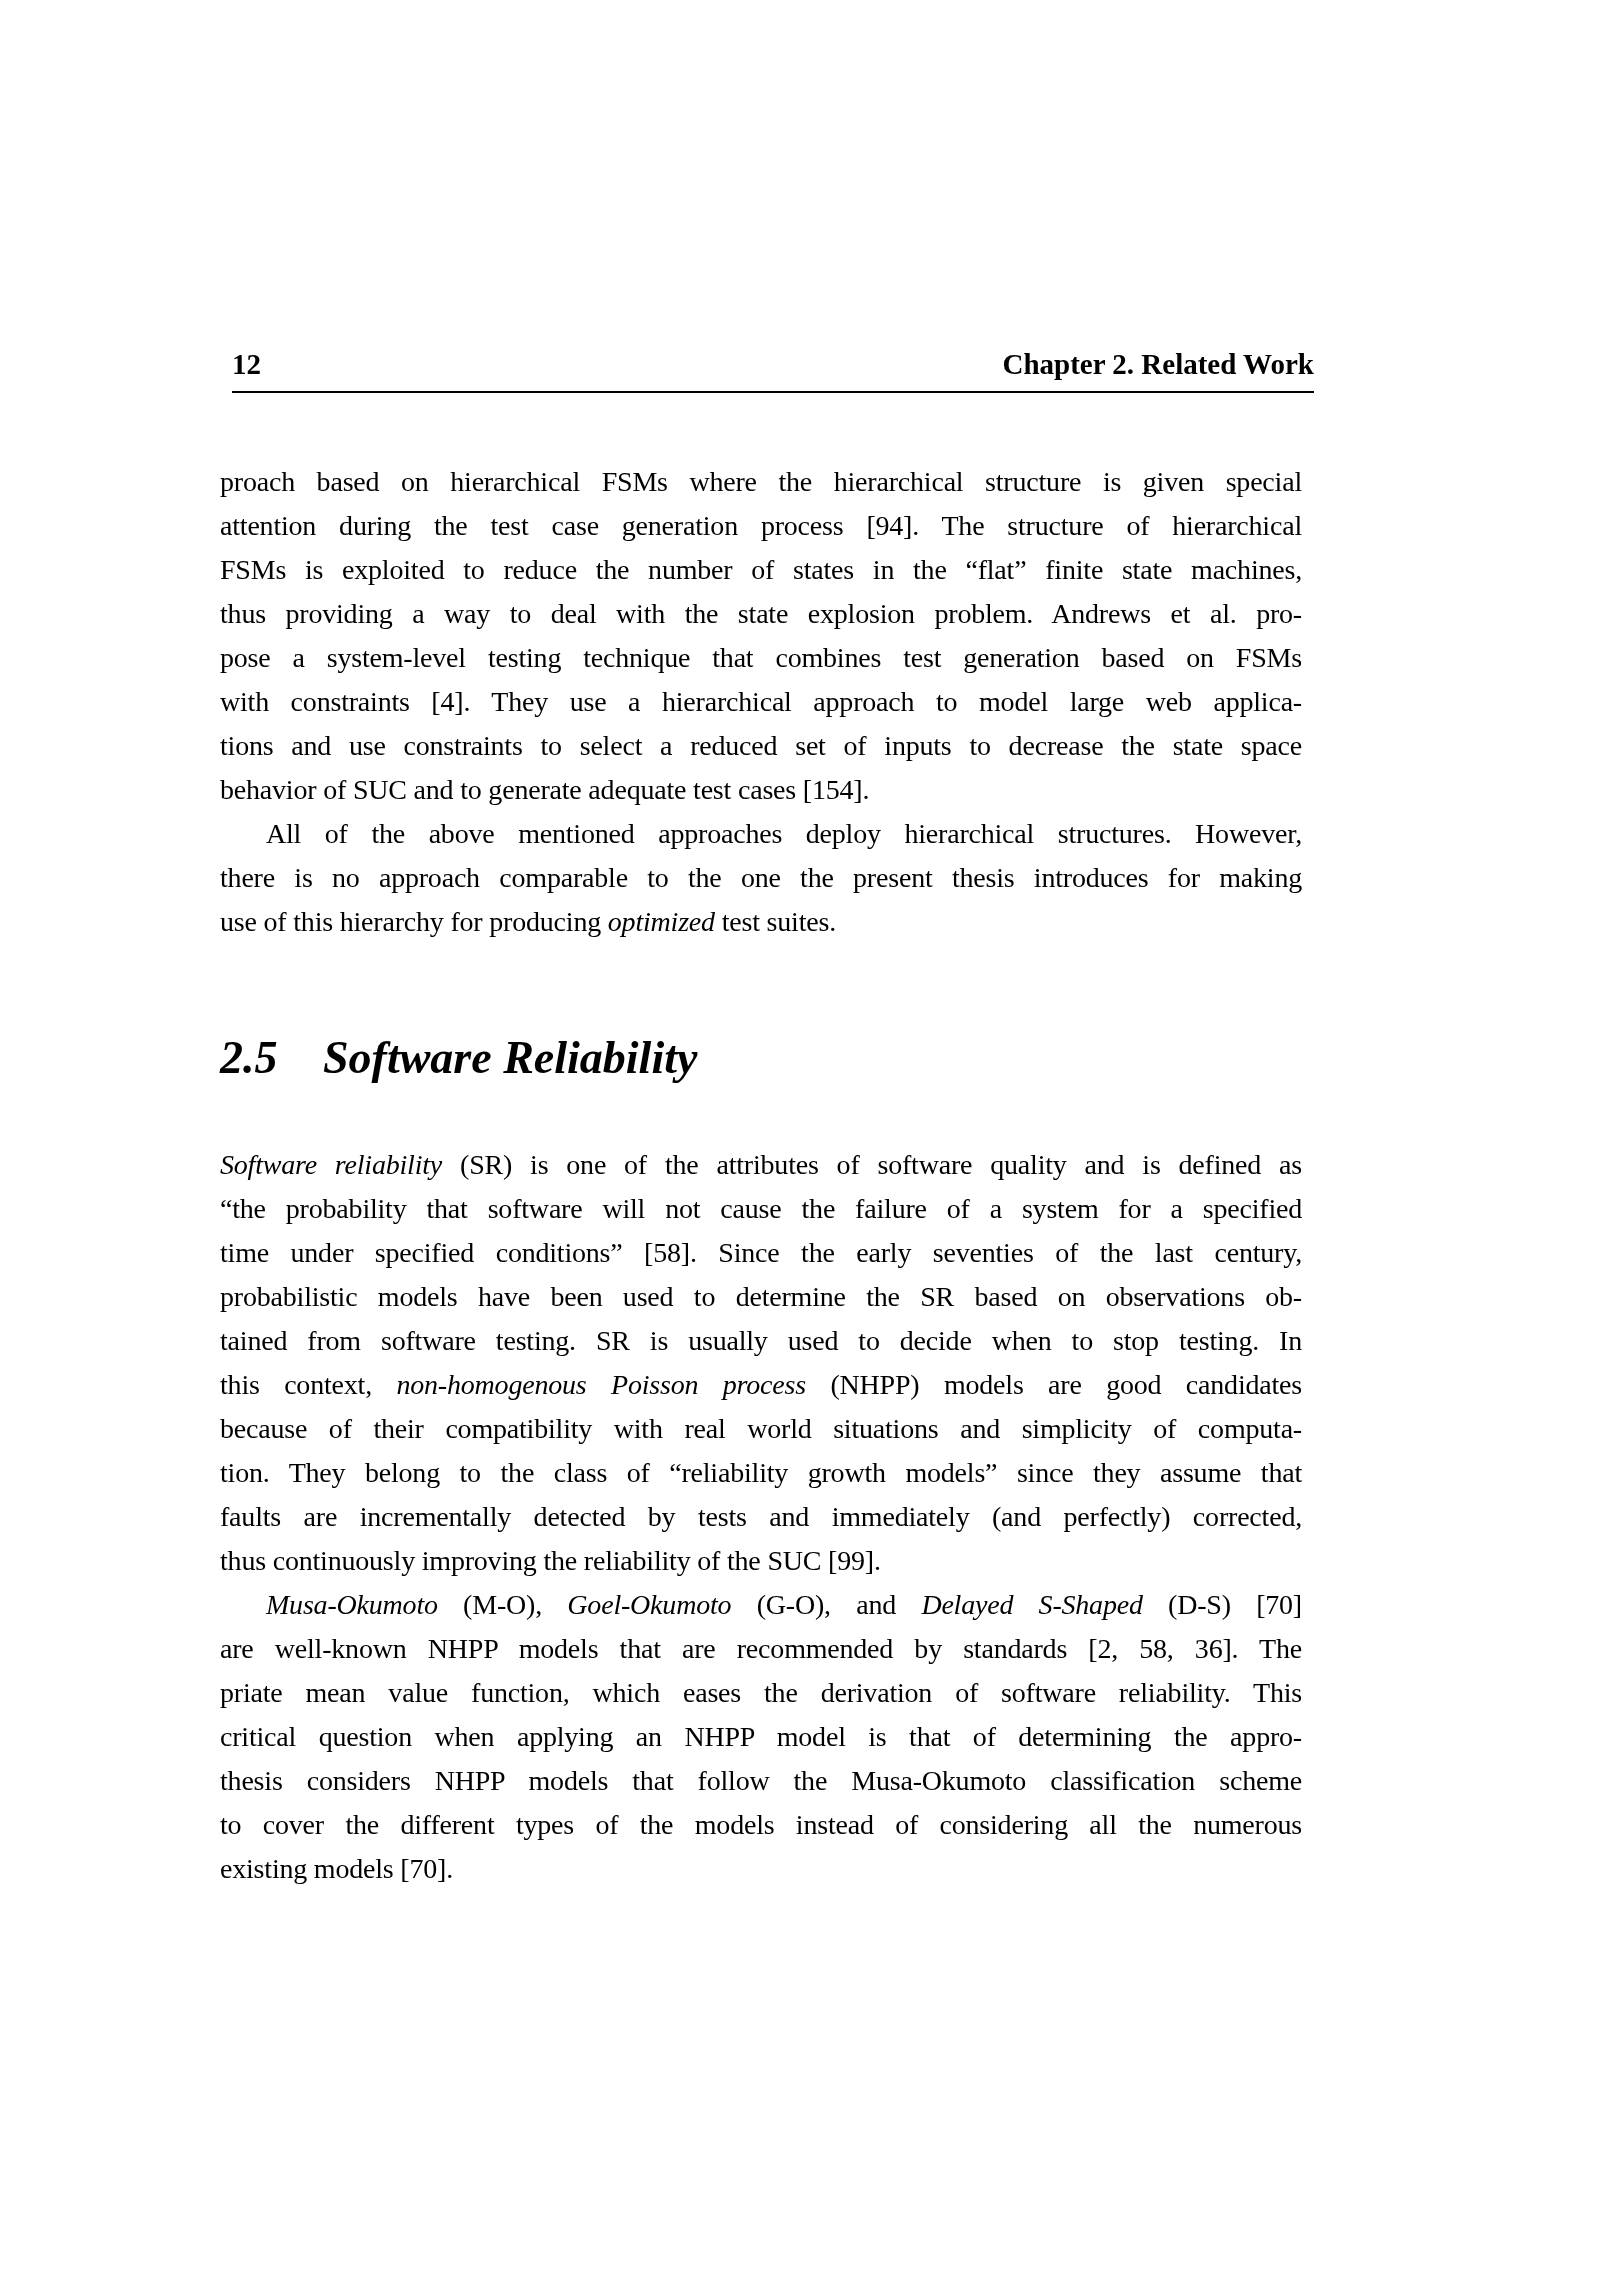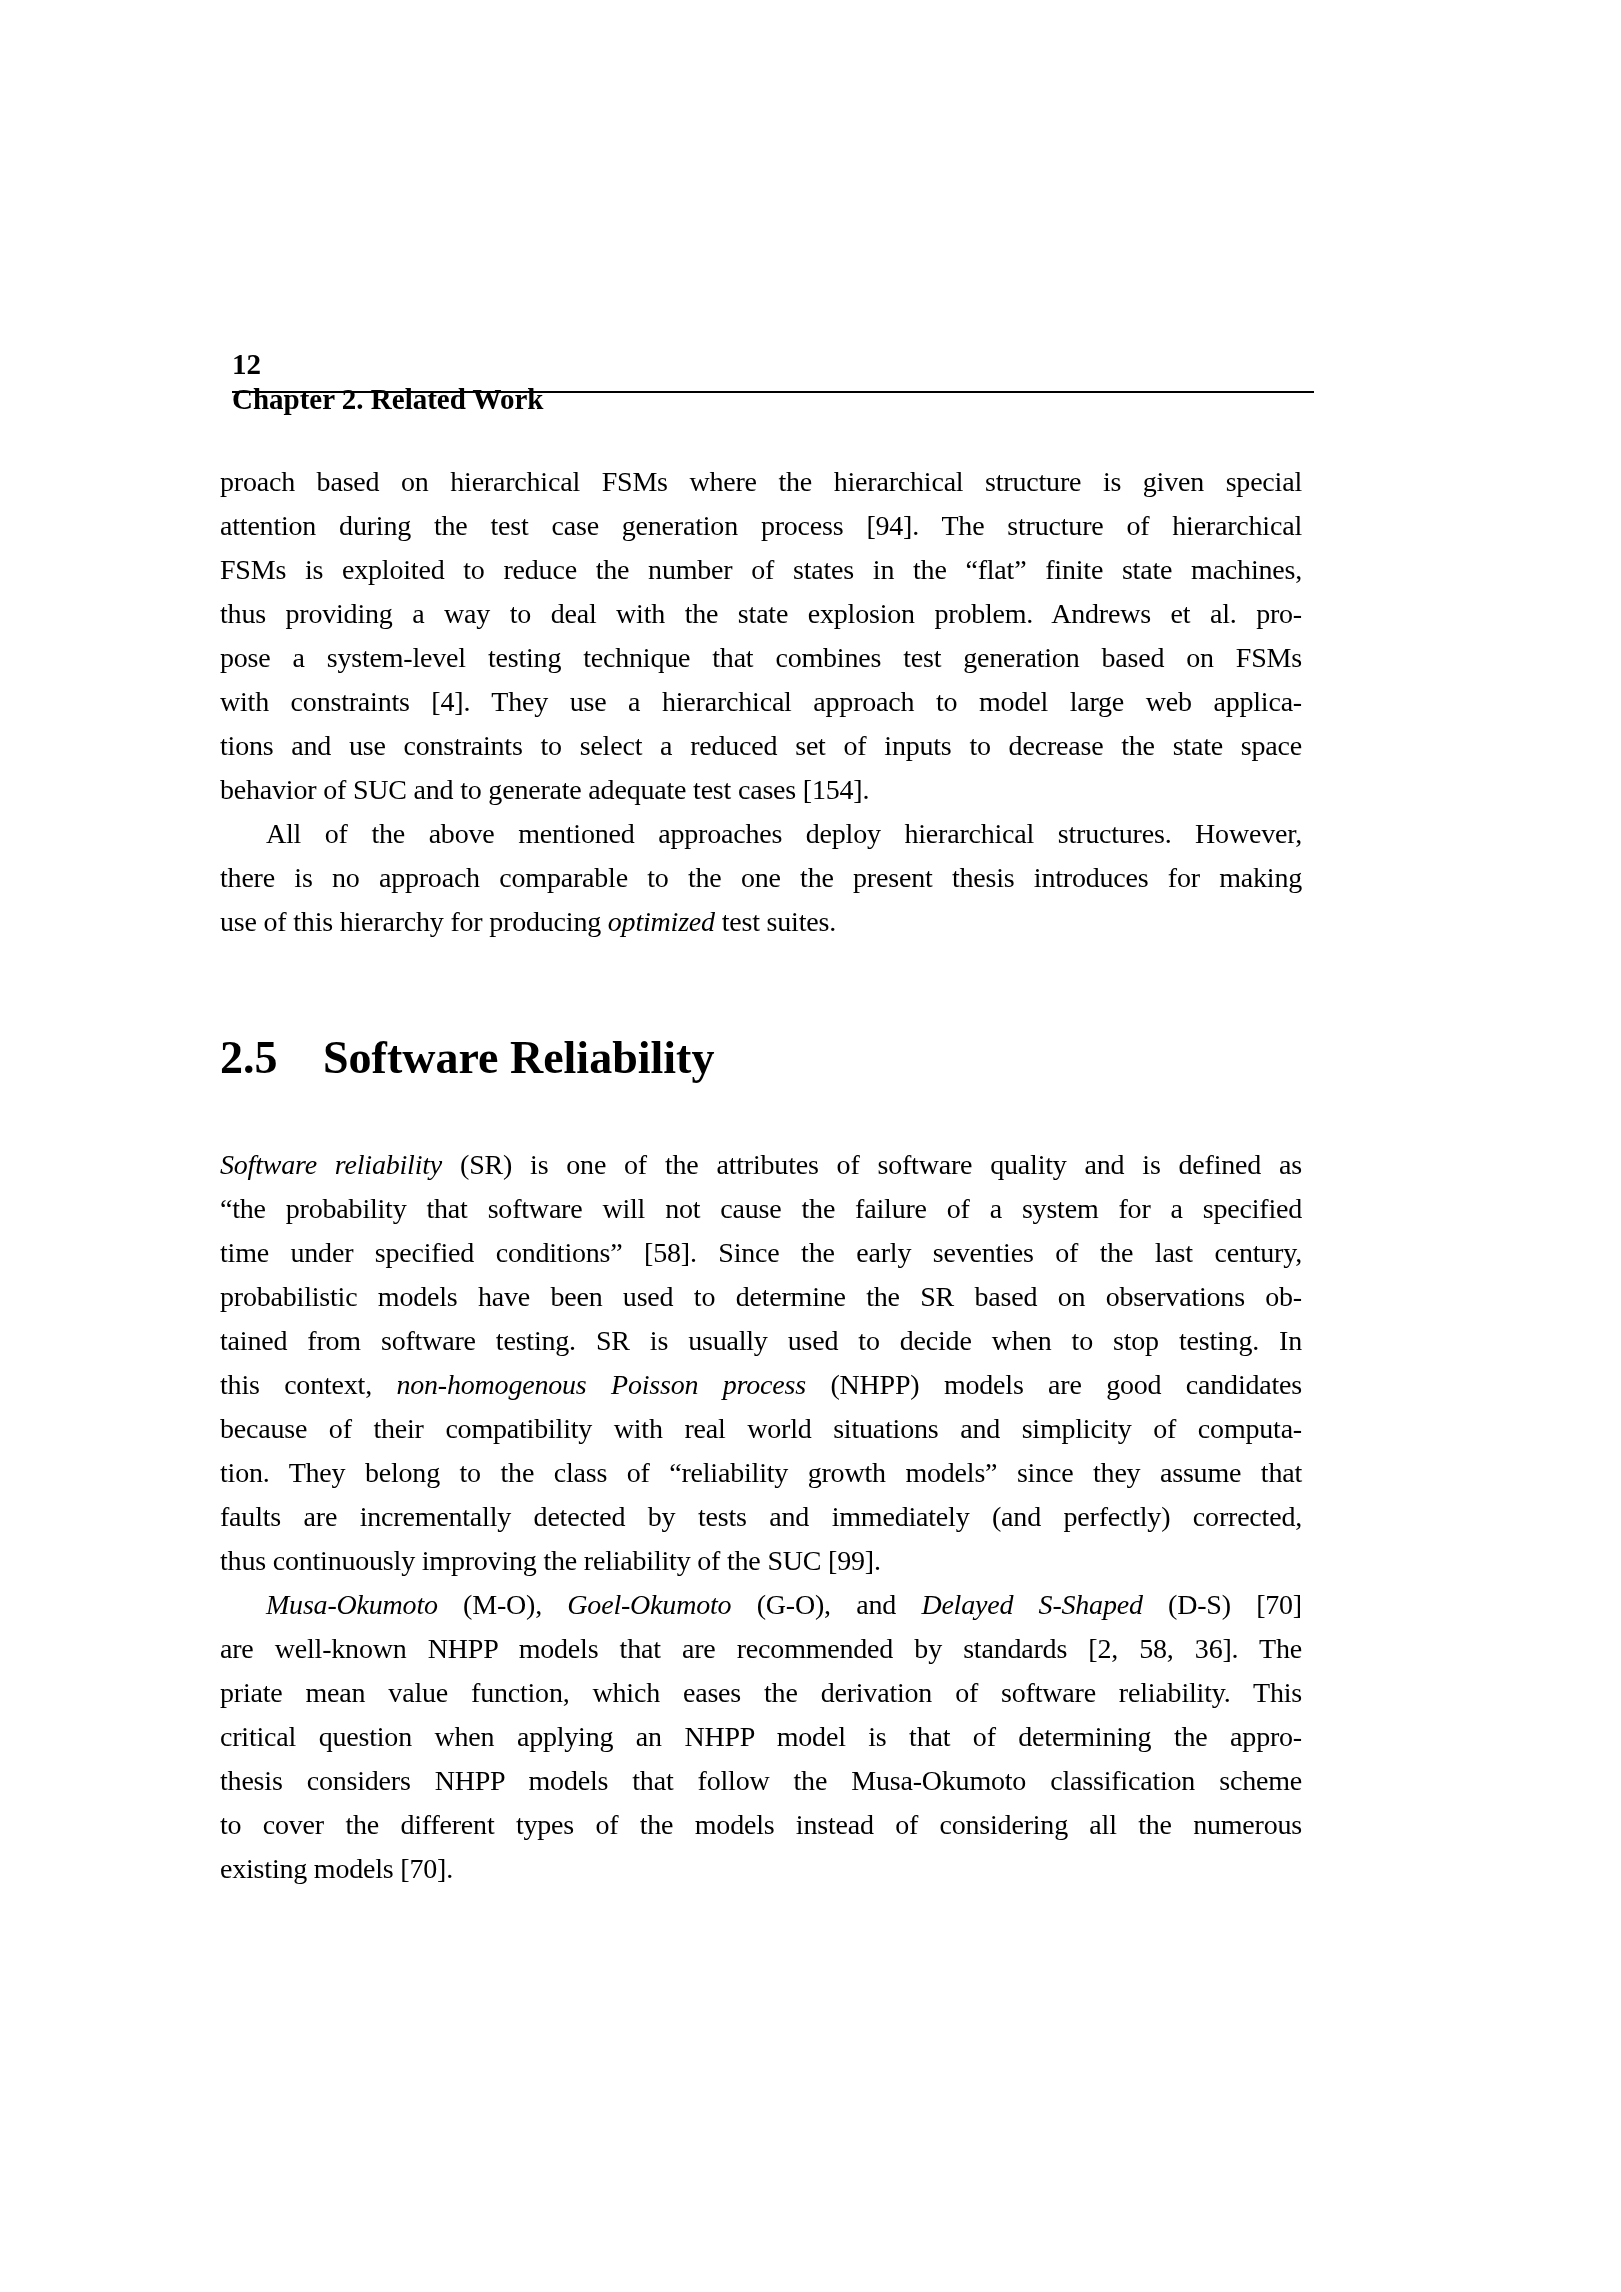--- a/index.html
+++ b/index.html
@@ -15,21 +15,20 @@
   .page-header {
     position: absolute;
     left: 232px;
     top: 347px;
     width: 1082px;
     display: flex;
     justify-content: space-between;
     font-weight: bold;
     font-size: 29px;
     line-height: 35px;
-    flex-direction: column;
   }
   .header-rule {
     position: absolute;
     left: 232px;
     top: 391px;
     width: 1082px;
     height: 0;
     border-top: 2px solid #000000;
   }
   .content {
@@ -50,20 +49,21 @@
   .line.indent { text-indent: 46px; }
   .it { font-style: italic; }
   .section-heading {
     display: flex;
     margin-top: 84px;
     margin-bottom: 56px;
     font-weight: bold;
     font-size: 46px;
     line-height: 59px;
     letter-spacing: 0;
+    font-style: italic;
   }
   .sec-num { flex: 0 0 auto; width: 103px; }
   .sec-title { flex: 1 1 auto; }
 </style>
 </head>
 <body>
 
 <header class="page-header">
   <span>12</span>
   <span>Chapter 2. Related Work</span>

